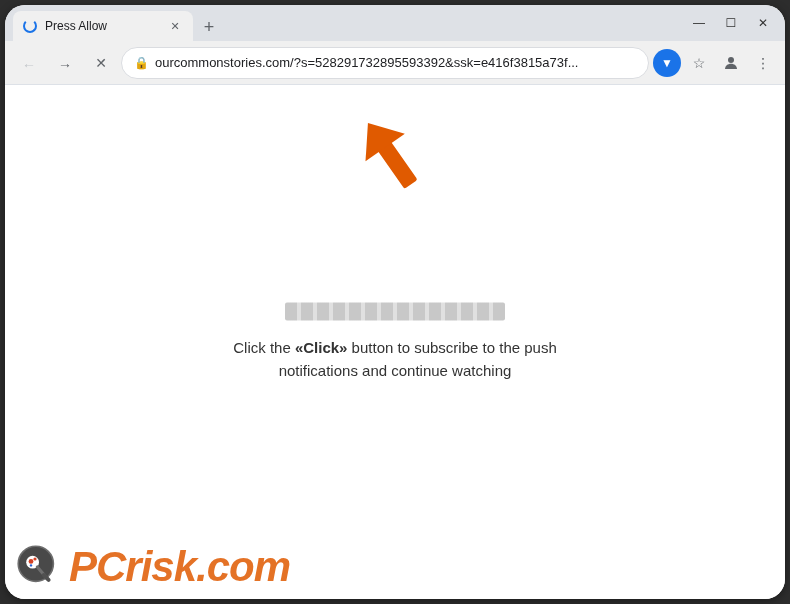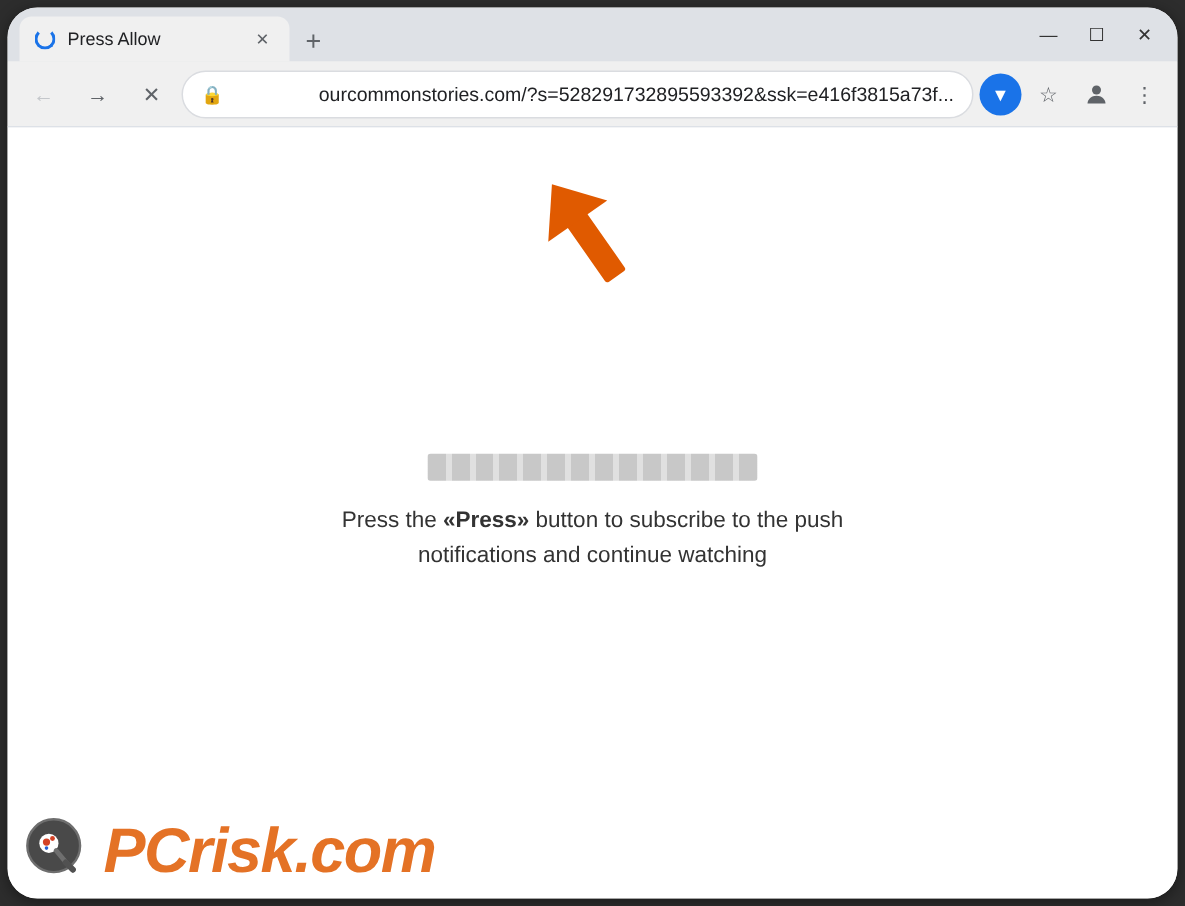--- a/index.html
+++ b/index.html
@@ -165,21 +165,20 @@
       flex-shrink: 0;
     }
 
     .url-text {
       font-size: 13px;
       color: #202124;
       flex: 1;
       white-space: nowrap;
       overflow: hidden;
       text-overflow: ellipsis;
-      text-align: right;
     }
 
     .star-icon, .profile-icon, .menu-icon {
       width: 28px;
       height: 28px;
       border-radius: 50%;
       display: flex;
       align-items: center;
       justify-content: center;
       color: #5f6368;
@@ -343,21 +342,21 @@
           <rect x="44" y="20" width="16" height="55" fill="#e05a00" rx="2"></rect>
 
           <polygon points="52,0 28,30 76,30" fill="#e05a00"></polygon>
         </g>
       </svg>
     </div>
 
     <div class="progress-area">
       <div class="fake-progress-bar"></div>
       <div class="subscribe-text">
-        <span>Press the </span><span class="allow-bold">«Press»</span><span> button to subscribe to the push notifications and continue watching</span>
+        <span>Click the </span><span class="allow-bold">«Click»</span><span> button to subscribe to the push notifications and continue watching</span>
       </div>
     </div>
 
     <div class="pcrisk-watermark">
 
       <svg class="pcrisk-logo-icon" viewBox="0 0 60 60" xmlns="http://www.w3.org/2000/svg">
         <circle cx="26" cy="26" r="22" fill="#2a2a2a" stroke="#555" stroke-width="2"></circle>
         <circle cx="22" cy="24" r="8" fill="white"></circle>
         <circle cx="20" cy="23" r="3" fill="#cc2200"></circle>
         <circle cx="25" cy="20" r="2" fill="#cc2200"></circle>

